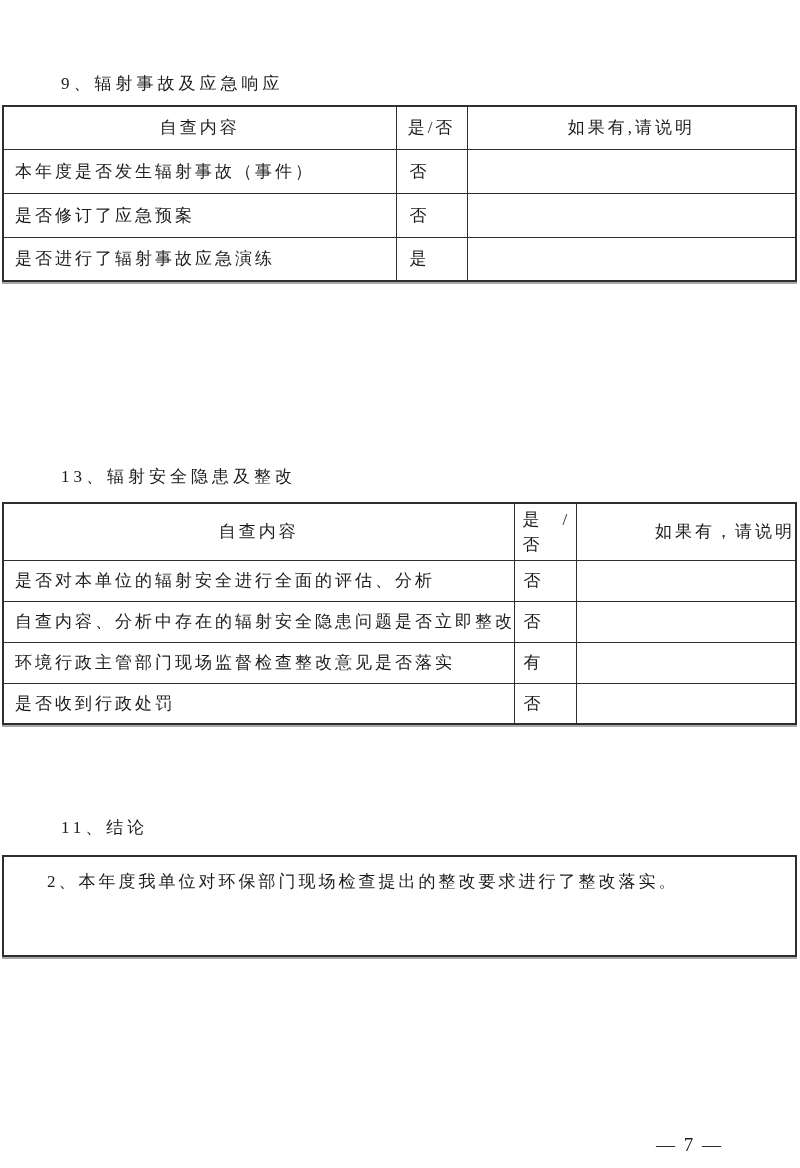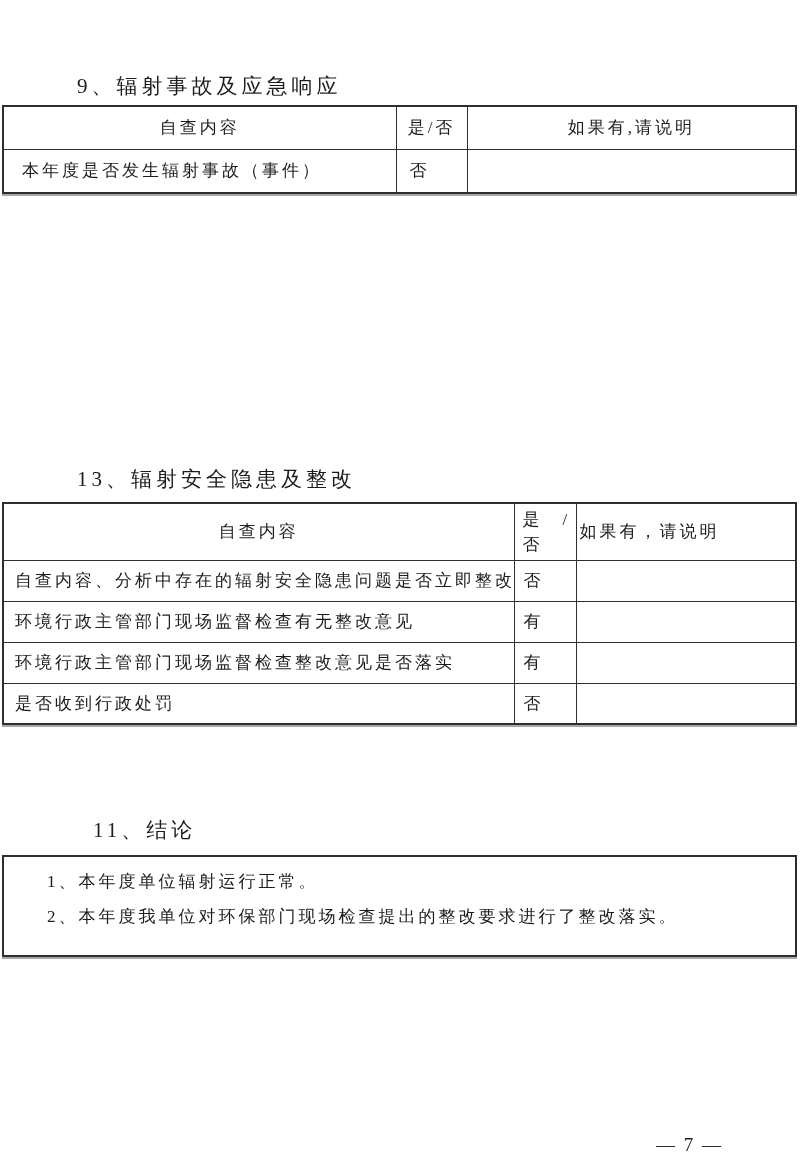--- a/index.html
+++ b/index.html
@@ -6,29 +6,29 @@
   html, body { background: #ffffff; }
   body {
     width: 800px; height: 1168px;
     position: relative;
     font-family: "Liberation Serif", "DejaVu Serif", serif;
     color: #1c1c1c;
     overflow: hidden;
   }
   .sec-title {
     position: absolute;
-    left: 77px;
-    font-size: 21px;
+    left: 61px;
+    font-size: 17px;
     font-weight: normal;
     letter-spacing: 4px;
     white-space: nowrap;
   }
   #sec9-title  { top: 72px; }
   #sec10-title { top: 465px; }
-  #sec11-title { top: 816px; margin-left: 16px; }
+  #sec11-title { top: 816px; }
 
   table.selfcheck {
     position: absolute;
     left: 2px;
     width: 795px;
     border-collapse: collapse;
     border: 2px solid #2e2e2e;
     table-layout: fixed;
     box-shadow: 0 2px 0 #a8a8a8;
   }
@@ -41,33 +41,33 @@
     letter-spacing: 3px;
     vertical-align: middle;
     overflow: hidden;
     white-space: nowrap;
   }
   
   #table9 col.c1 { width: 393px; }
   #table9 col.c2 { width: 71px; }
   #table9 th { height: 43px; text-align: center; }
   #table9 td { height: 44px; }
-  #table9 td.content { text-align: left; padding-left: 18px; }
+  #table9 td.content { text-align: left; padding-left: 11px; }
   #table9 td.answer  { text-align: left; padding-left: 13px; }
   
   #table10 col.c1 { width: 511px; }
   #table10 col.c2 { width: 62px; }
   #table10 th { height: 57px; }
   #table10 td { height: 41px; }
   #table10 th.content { text-align: center; }
   #table10 th.yesno {
     text-align: left; padding-left: 8px;
     white-space: pre-line; line-height: 25px; font-size: 17px;
   }
-  #table10 th.remark { text-align: left; padding-left: 3px; margin-top: 40px; }
+  #table10 th.remark { text-align: right; padding-left: 3px; margin-top: 40px; }
   #table10 td.content { text-align: left; padding-left: 11px; }
   #table10 td.answer  { text-align: left; padding-left: 9px; }
 
   #conclusion-box {
     position: absolute;
     left: 2px; top: 855px;
     width: 795px; height: 102px;
     border: 2px solid #2e2e2e;
     box-shadow: 0 2px 0 #a8a8a8;
     padding: 13px 10px 0 43px;
@@ -104,63 +104,72 @@
         <tr>
       <th class="content">自查内容</th>
       <th class="yesno">是/否</th>
       <th class="remark">如果有,请说明</th>
     </tr>
     <tr>
       <td class="content">本年度是否发生辐射事故（事件）</td>
       <td class="answer">否</td>
       <td class="remark"></td>
     </tr>
+    <tr>
+      <td class="content">是否修订了应急预案</td>
+      <td class="answer">否</td>
+      <td class="remark"></td>
+    </tr>
+    <tr>
+      <td class="content">是否进行了辐射事故应急演练</td>
+      <td class="answer">是</td>
+      <td class="remark"></td>
+    </tr>
   </tbody>
     </table>
 
   <h2 id="sec10-title" class="sec-title">13、辐射安全隐患及整改</h2>
 
   <table id="table10" class="selfcheck">
     <colgroup>
         <col class="c1">
         <col class="c2">
         <col class="c3">
       </colgroup>
     <tbody>
         <tr>
       <th class="content">自查内容</th>
       <th class="yesno">是　/
 否</th>
       <th class="remark">如果有，请说明</th>
     </tr>
     <tr>
-      <td class="content">自查内容、分析中存在的辐射安全隐患问题是否立即整改</td>
+      <td class="content">是否对本单位的辐射安全进行全面的评估、分析</td>
       <td class="answer">否</td>
       <td class="remark"></td>
     </tr>
     <tr>
-      <td class="content">环境行政主管部门现场监督检查有无整改意见</td>
-      <td class="answer">有</td>
+      <td class="content">自查内容、分析中存在的辐射安全隐患问题是否立即整改</td>
+      <td class="answer">否</td>
       <td class="remark"></td>
     </tr>
     <tr>
       <td class="content">环境行政主管部门现场监督检查整改意见是否落实</td>
       <td class="answer">有</td>
       <td class="remark"></td>
     </tr>
     <tr>
       <td class="content">是否收到行政处罚</td>
       <td class="answer">否</td>
       <td class="remark"></td>
     </tr>
   </tbody>
     </table>
 
   <h2 id="sec11-title" class="sec-title">11、结论</h2>
 
   <div id="conclusion-box">
-    <p>1、本年度单位辐射运行正常。</p>
     <p>2、本年度我单位对环保部门现场检查提出的整改要求进行了整改落实。</p>
   </div>
 
   <div id="page-number">— 7 —</div>
 
 </div>
 
 </body></html>

